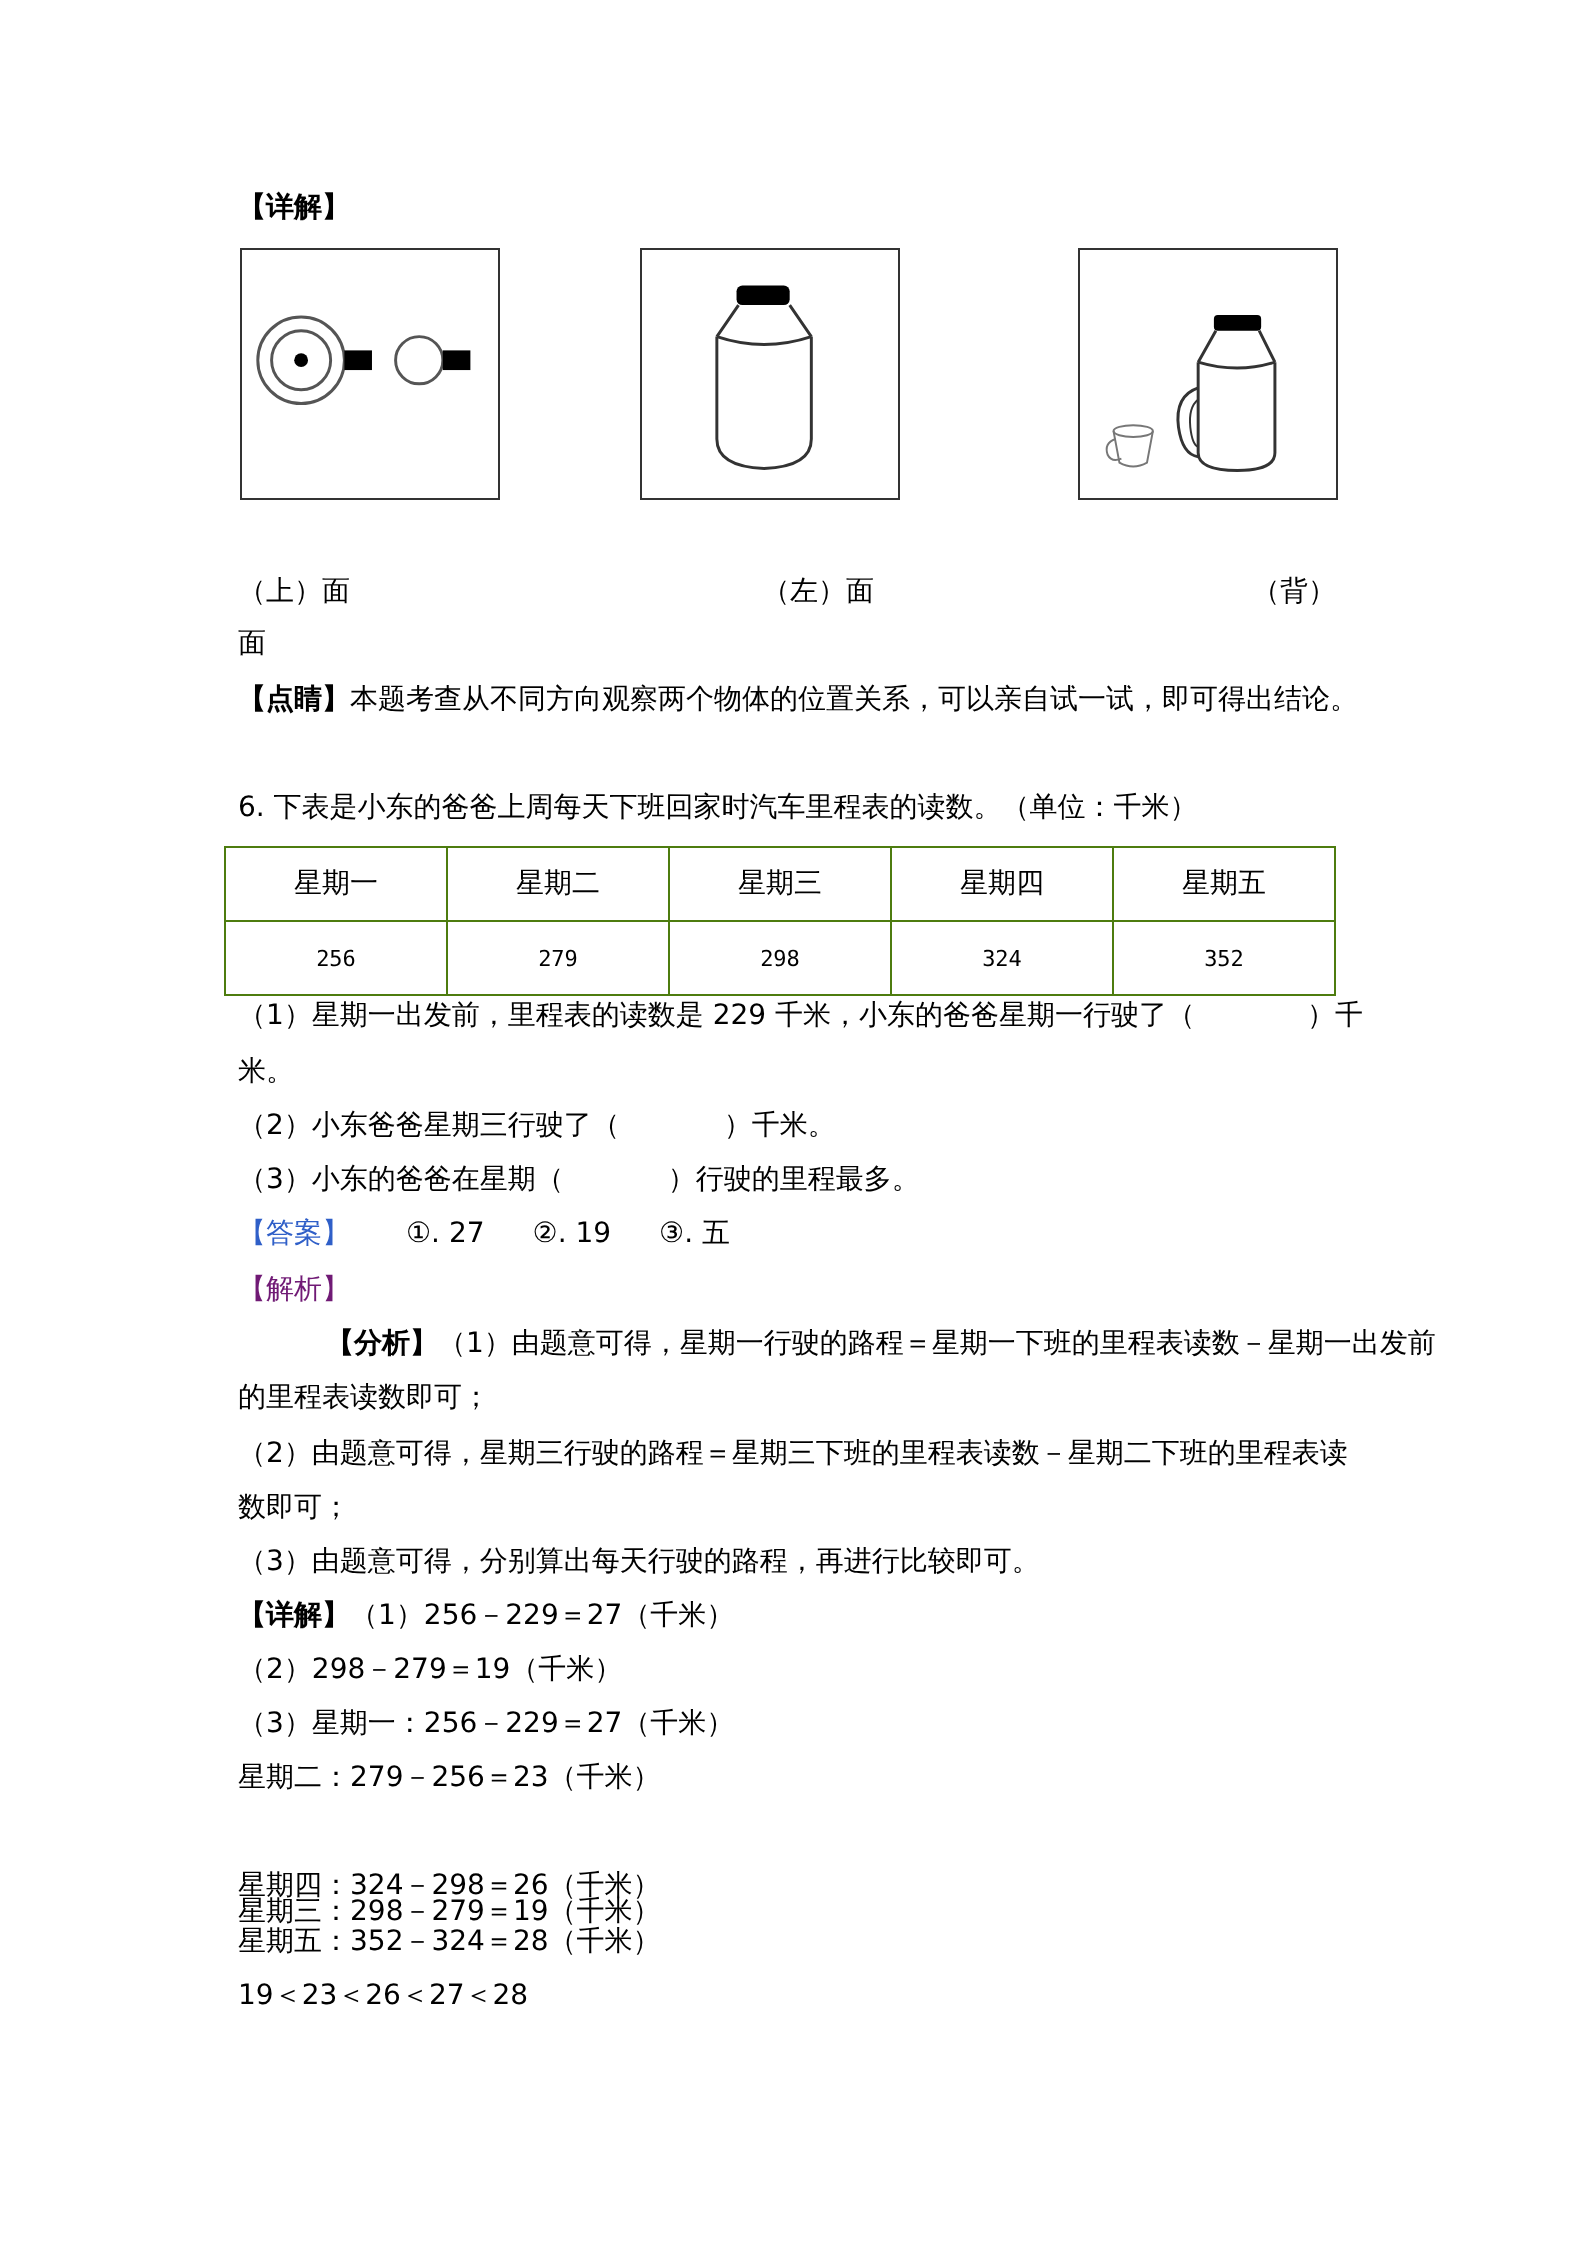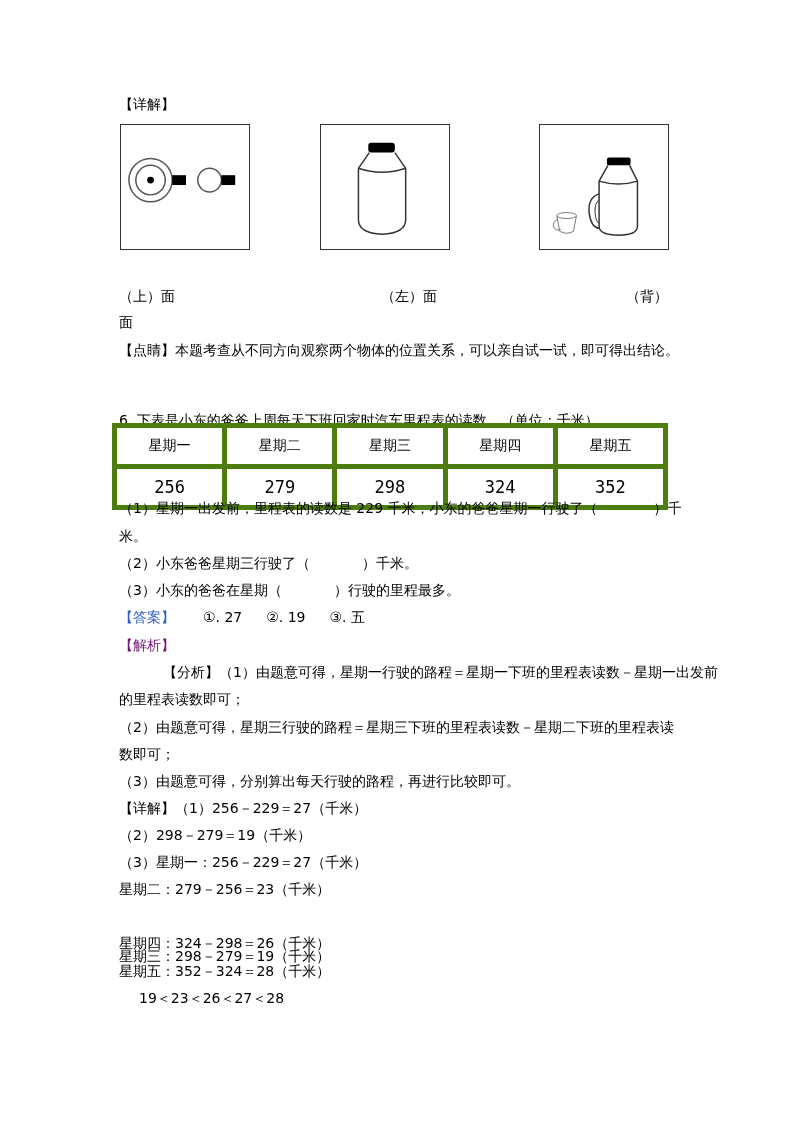--- a/index.html
+++ b/index.html
@@ -3,36 +3,36 @@
   <meta charset="utf-8">
   <style>
     html, body { margin: 0; padding: 0; background: #ffffff; }
     body {
       width: 794px; height: 1123px; position: relative; overflow: hidden;
       font-family: "DejaVu Sans", "Liberation Sans", sans-serif;
       color: #000000; font-size: 14px;
     }
     .line { position: absolute; left: 119px; white-space: nowrap; font-size: 14px; line-height: 20px; }
     .blue { color: #2f5fc8; text-align: center; }
-    .bold { font-weight: normal; }
+    .bold { font-weight: bold; }
     .imgbox {
       position: absolute; top: 124px; width: 130px; height: 126px;
       border: 1px solid #333; box-sizing: border-box; background: #fff;
     }
     .imgbox svg { width: 100%; height: 100%; display: block; }
     .caption { position: absolute; top: 286px; font-size: 14px; line-height: 20px; white-space: nowrap; }
     table.mileage {
       position: absolute; left: 112px; top: 423px; width: 556px;
       border-collapse: collapse; font-size: 14px;
     }
     table.mileage td {
-      border: 5px solid #4d7c0f; text-align: center; height: 36px; padding: 0;
+      border: 1px solid #4d7c0f; text-align: center; height: 36px; padding: 0;
       width: 20%;
     }
-    .num { font-family: "DejaVu Sans Mono", "Liberation Mono", monospace; font-size: 17px; }
+    .num { font-family: "DejaVu Sans Mono", "Liberation Mono", monospace; font-size: 11px; }
     .gap { display: inline-block; }
   </style>
 </head>
 <body>
 
 <div class="line bold" style="top:94px;">【详解】</div>
 
 <div class="imgbox" style="left:120px;">
   <svg viewBox="0 0 130 126">
     <circle cx="30" cy="56" r="22" fill="none" stroke="#555" stroke-width="1.5"></circle>
@@ -69,21 +69,21 @@
 
 <div class="caption" style="left:119px;">（上）面</div>
 <div class="caption" style="left:381px;">（左）面</div>
 <div class="caption" style="left:626px;">（背）</div>
 <div class="line" style="top:312px;">面</div>
 
 <div class="line" style="top:340px;">
   <span class="bold">【点睛】</span><span>本题考查从不同方向观察两个物体的位置关系，可以亲自试一试，即可得出结论。</span>
 </div>
 
-<div class="line" style="top:410px;">6. 下表是小东的爸爸上周每天下班回家时汽车里程表的读数。（单位：千米）</div>
+<div class="line" style="top:394px;">6. 下表是小东的爸爸上周每天下班回家时汽车里程表的读数。（单位：千米）</div>
 
 <table class="mileage">
   <tbody>
       <tr>
     <td>星期一</td>
     <td>星期二</td>
     <td>星期三</td>
     <td>星期四</td>
     <td>星期五</td>
   </tr>
@@ -126,13 +126,13 @@
 
 <div class="line" style="top:798px;">
   <span class="bold">【详解】</span><span>（1）256－229＝27（千米）</span>
 </div>
 <div class="line" style="top:825px;">（2）298－279＝19（千米）</div>
 <div class="line" style="top:852px;">（3）星期一：256－229＝27（千米）</div>
 <div class="line" style="top:879px;">星期二：279－256＝23（千米）</div>
 <div class="line" style="top:946px;">星期三：298－279＝19（千米）</div>
 <div class="line" style="top:933px;">星期四：324－298＝26（千米）</div>
 <div class="line" style="top:961px;">星期五：352－324＝28（千米）</div>
-<div class="line" style="top:988px;margin-left:20px;">19＜23＜26＜27＜28</div>
+<div class="line" style="top:988px;">19＜23＜26＜27＜28</div>
 
 </body></html>

